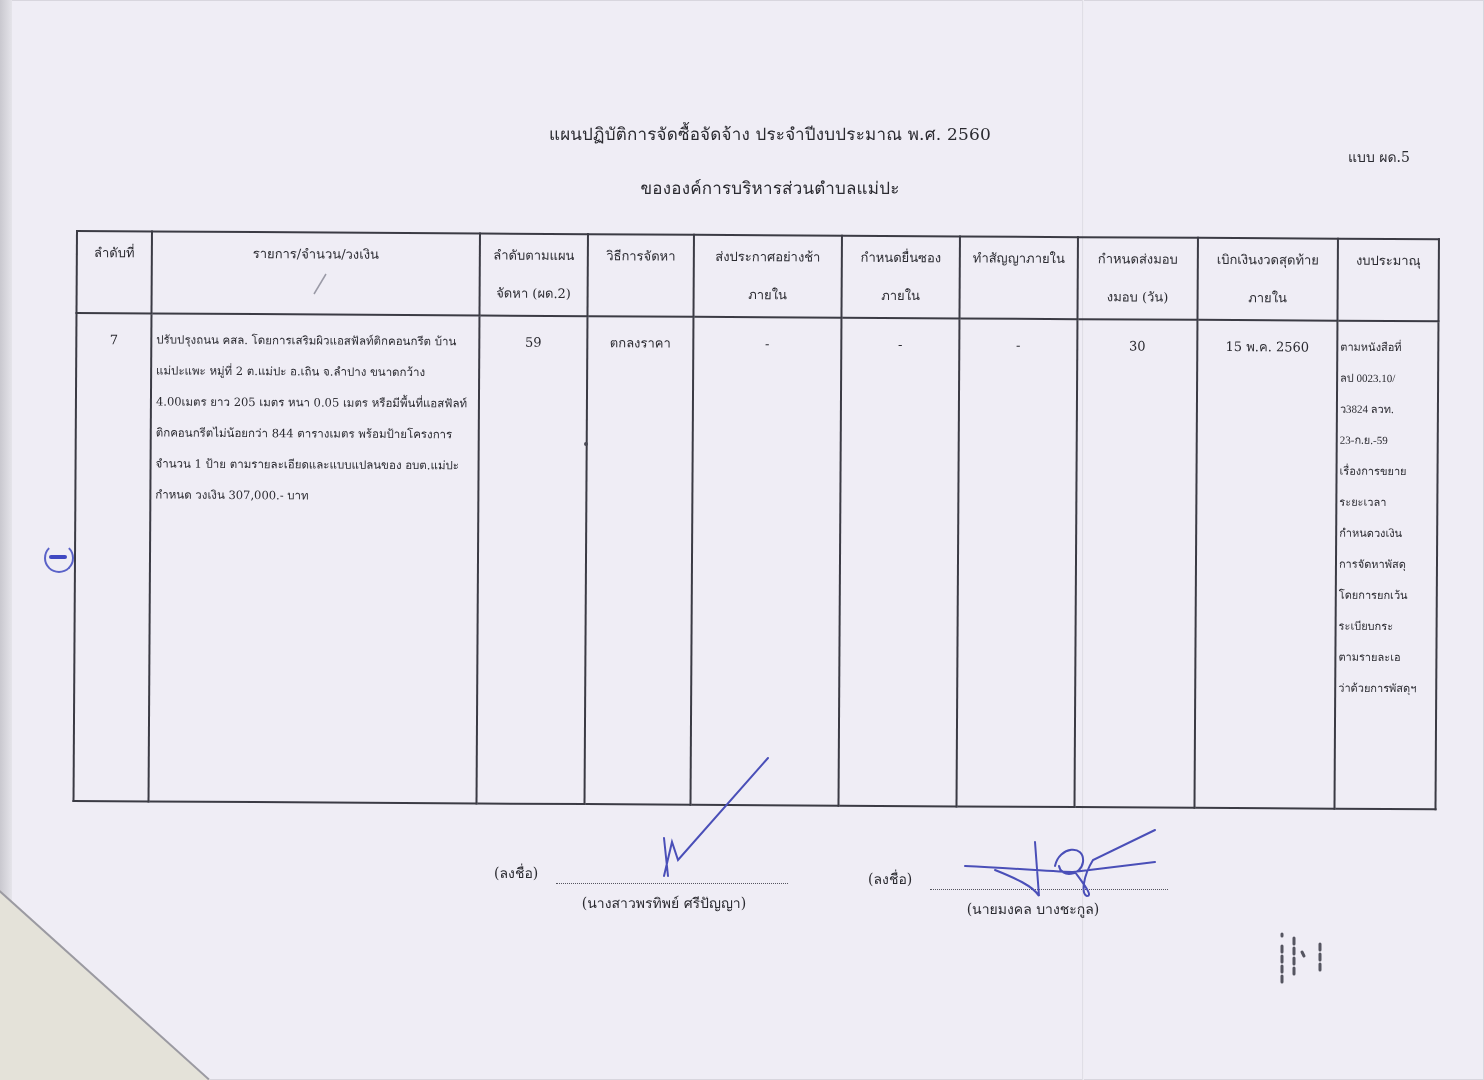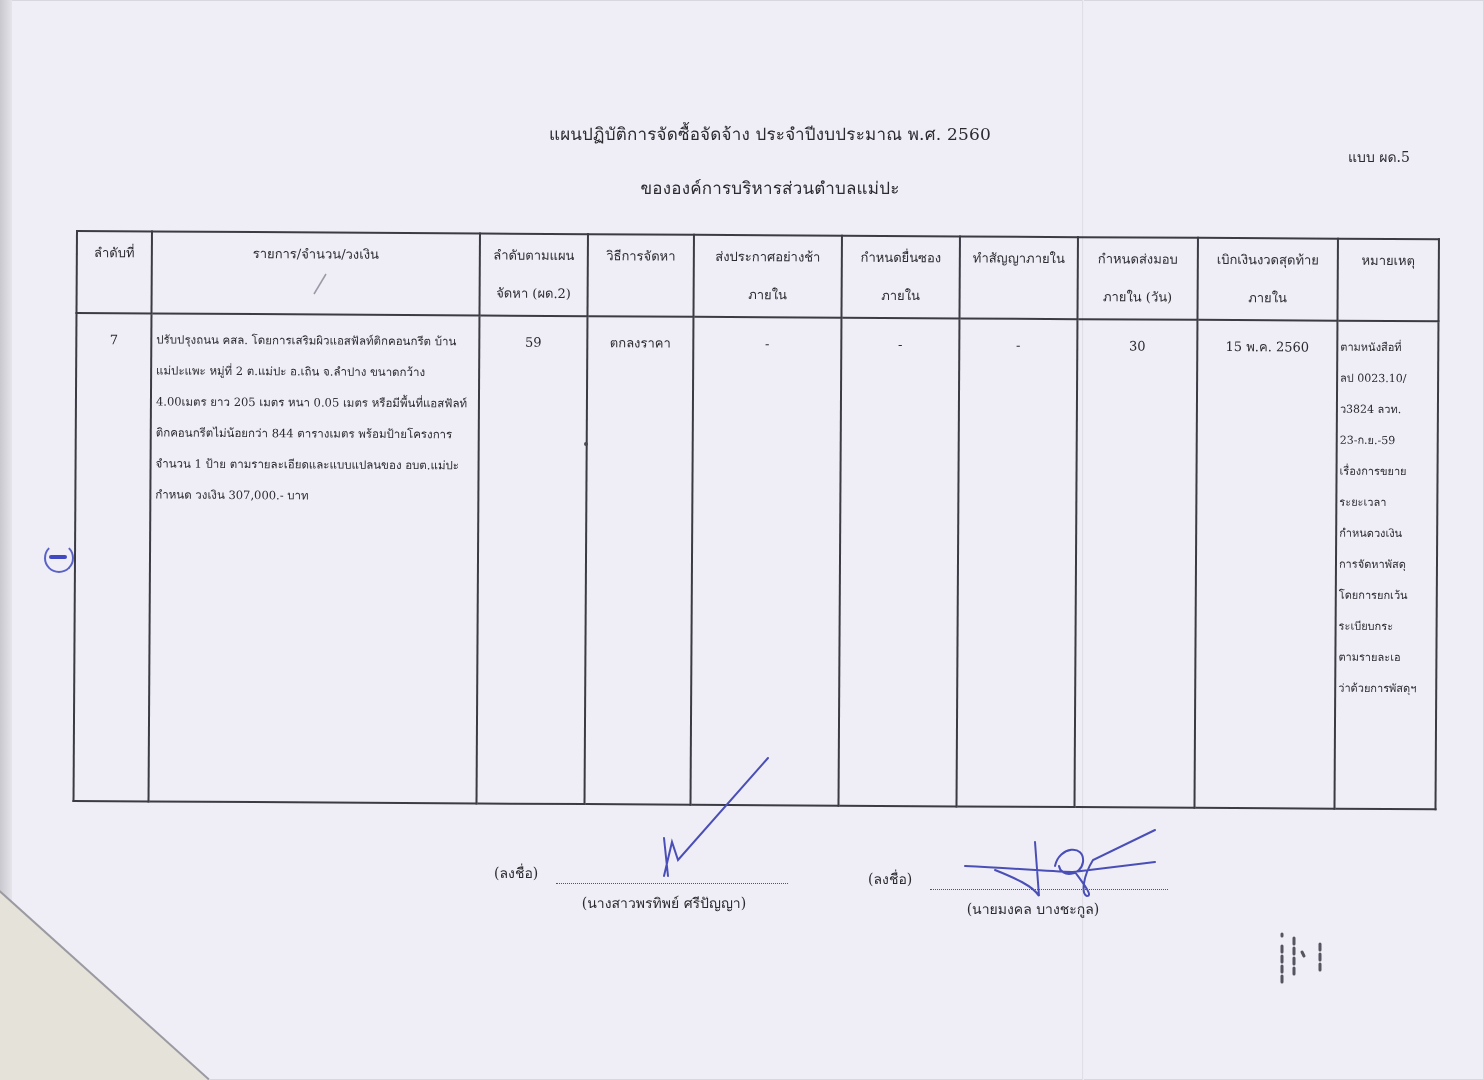--- a/index.html
+++ b/index.html
@@ -50,21 +50,21 @@
   table.plan th, table.plan td {
     border: 2px solid #3b3b44; vertical-align: top;
     font-size: 13px; font-weight: normal;
   }
   table.plan th {
     height: 62px; text-align: center; line-height: 38px; padding: 2px 3px;
   }
   table.plan td { padding: 10px 4px; text-align: center; line-height: 31px; }
   td.desc { text-align: left !important; font-size: 11.5px !important; }
   td.remark { text-align: left !important; font-size: 11px !important; padding: 10px 2px !important; }
-  .remark-line { display: block; }
+  .remark-line { display: block; font-family: Liberation Serif, serif; }
 
   .sig-block { position: absolute; text-align: center; font-size: 14px; }
   .sig-line-row { display: flex; align-items: flex-end; gap: 18px; }
   .sig-dots {
     display: inline-block; border-bottom: 1px dotted #55555f; height: 14px;
   }
   .sig-name { margin-top: 8px; }
   .sig-title { margin-top: 14px; }
   .sig-img { position: absolute; }
 
@@ -111,23 +111,23 @@
   </colgroup>
   <thead>
     <tr>
       <th><span>ลำดับที่</span><br><span></span></th>
       <th><span>รายการ/จำนวน/วงเงิน</span><br><span></span></th>
       <th><span>ลำดับตามแผน</span><br><span>จัดหา (ผด.2)</span></th>
       <th><span>วิธีการจัดหา</span><br><span></span></th>
       <th><span>ส่งประกาศอย่างช้า</span><br><span>ภายใน</span></th>
       <th><span>กำหนดยื่นซอง</span><br><span>ภายใน</span></th>
       <th><span>ทำสัญญาภายใน</span><br><span></span></th>
-      <th><span>กำหนดส่งมอบ</span><br><span>ภายใน (วัน)</span></th>
+      <th><span>กำหนดส่งมอบ</span><br><span>งมอบ (วัน)</span></th>
       <th><span>เบิกเงินงวดสุดท้าย</span><br><span>ภายใน</span></th>
-      <th><span>หมายเหตุ</span><br><span></span></th>
+      <th><span>งบประมาณุ</span><br><span></span></th>
     </tr>
   </thead>
   <tbody>
     <tr>
       <td>7</td>
       <td class="desc">ปรับปรุงถนน คสล. โดยการเสริมผิวแอสฟัลท์ติกคอนกรีต บ้านแม่ปะแพะ หมู่ที่ 2 ต.แม่ปะ อ.เถิน จ.ลำปาง ขนาดกว้าง 4.00เมตร ยาว 205 เมตร หนา 0.05 เมตร หรือมีพื้นที่แอสฟัลท์ติกคอนกรีตไม่น้อยกว่า 844 ตารางเมตร พร้อมป้ายโครงการ จำนวน 1 ป้าย ตามรายละเอียดและแบบแปลนของ อบต.แม่ปะกำหนด วงเงิน 307,000.- บาท</td>
       <td>59</td>
       <td>ตกลงราคา</td>
       <td>-</td>
       <td>-</td>

